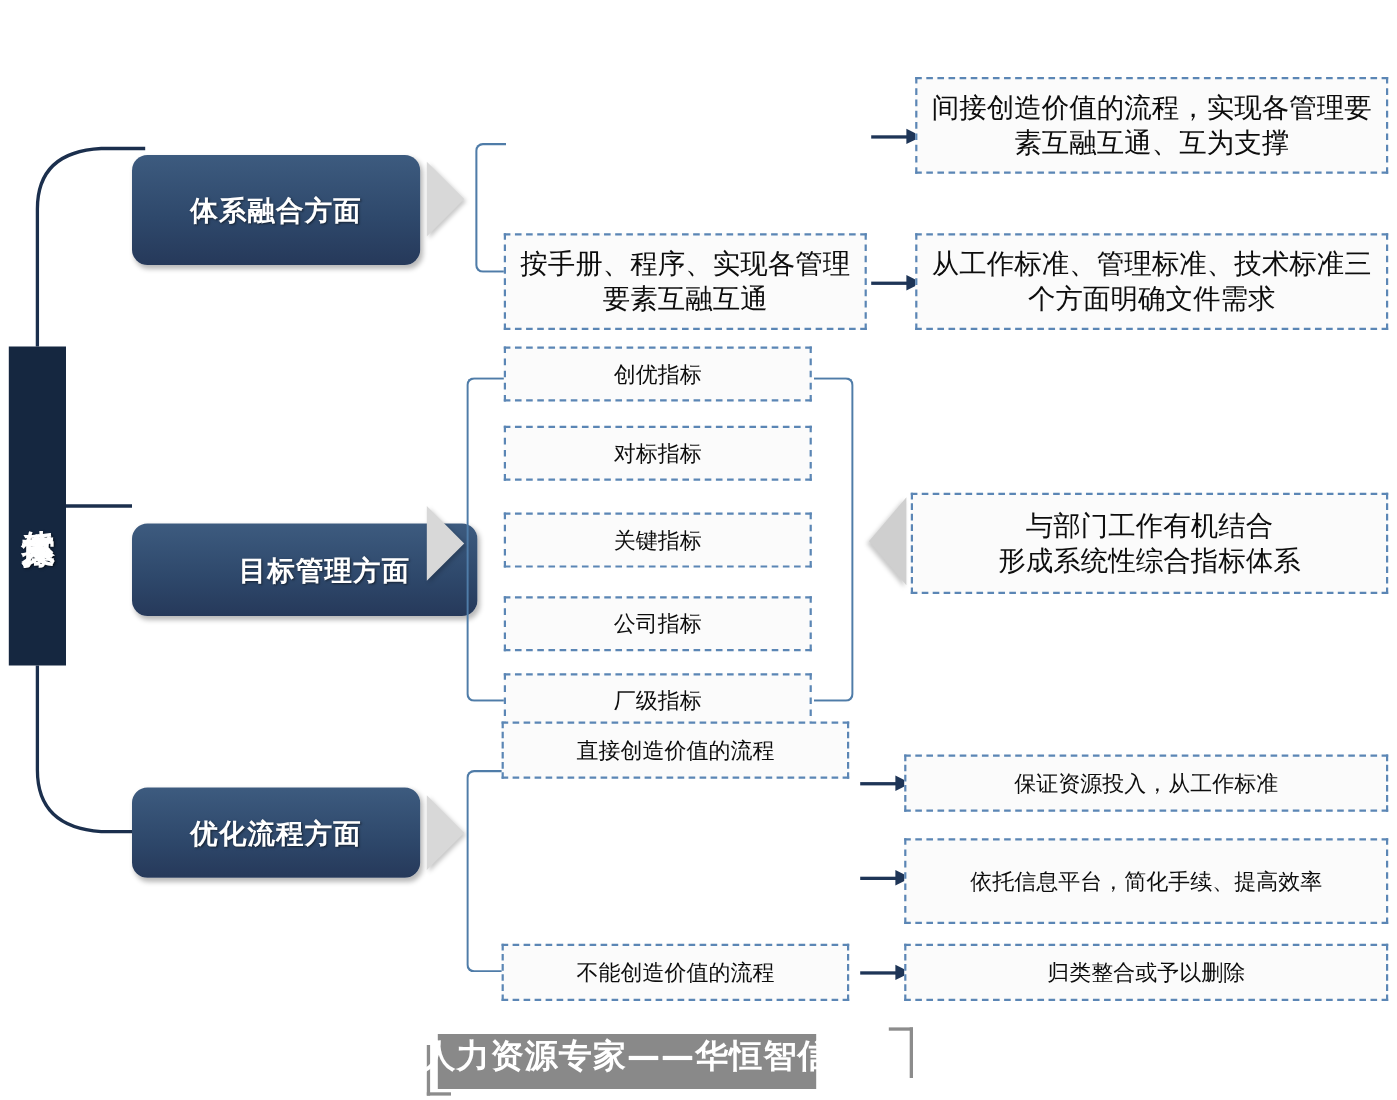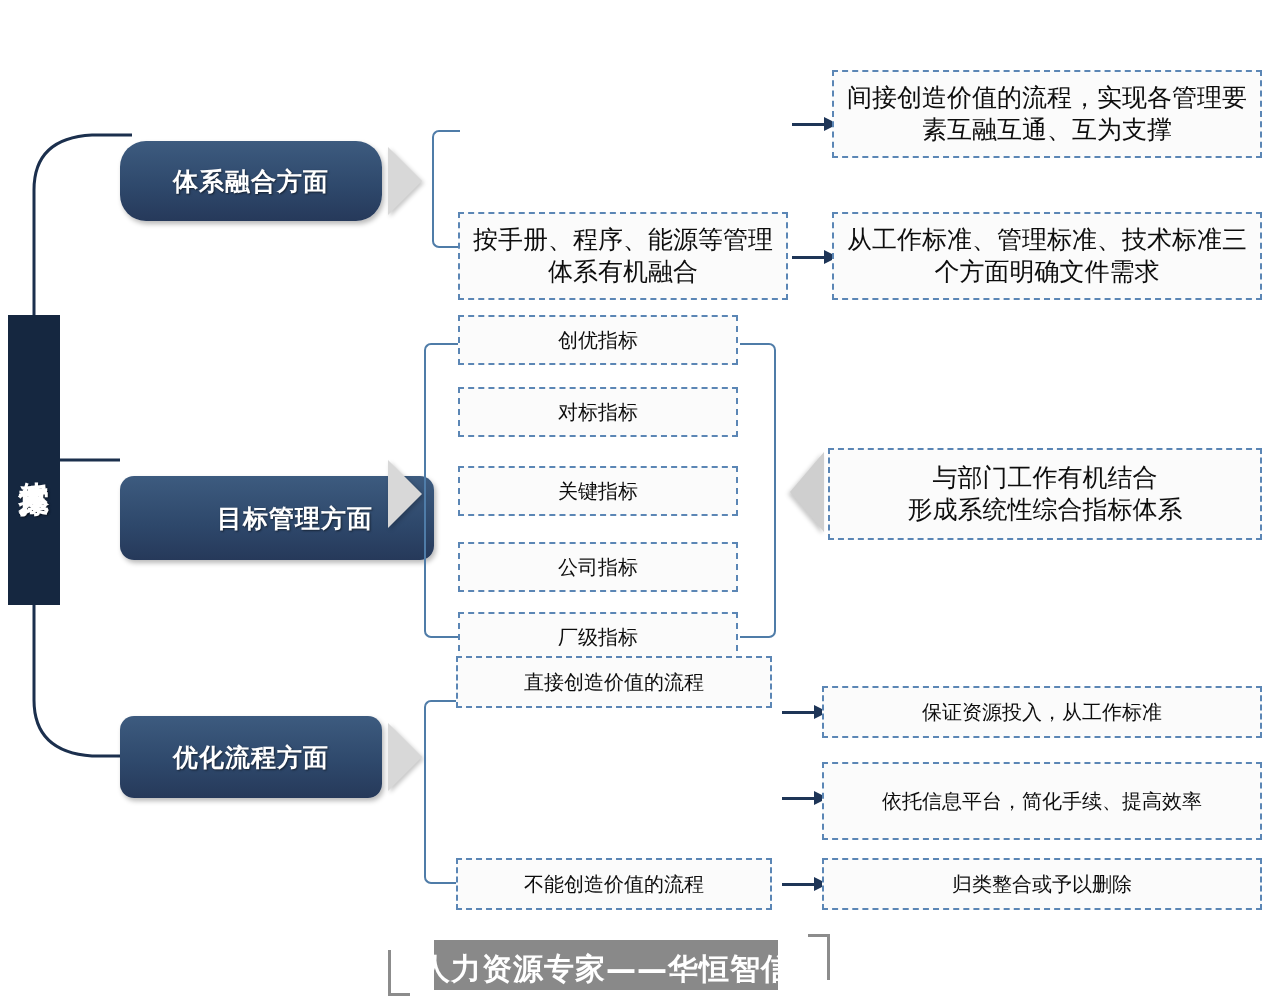--- a/index.html
+++ b/index.html
@@ -147,23 +147,22 @@
 
   
   .footer-box {
     position: absolute;
     left: 398px;
     top: 940px;
     width: 344px;
     height: 50px;
     background: #898989;
     display: flex;
-    align-items: flex-end;
-    justify-content: center;
-    margin-left: 36px;
+    align-items: flex-start;
+    justify-content: center;
   }
   .footer-box span {
     color: #ffffff;
     font-size: 30px;
     font-weight: bold;
     letter-spacing: 1px;
     white-space: nowrap;
   }
   .footer-bracket-l {
     position: absolute;
@@ -194,34 +193,34 @@
   <svg class="spine-svg" viewBox="0 0 1270 1000">
     <path d="M34 315 L34 190 Q34 138 92 135 L132 135" fill="none" stroke="#1b2f4d" stroke-width="3"></path>
     <path d="M34 460 L120 460" fill="none" stroke="#1b2f4d" stroke-width="3"></path>
     <path d="M34 605 L34 700 Q34 752 92 756 L132 756" fill="none" stroke="#1b2f4d" stroke-width="3"></path>
   </svg>
 
   <div class="spine-bar">
     <div class="spine-text">体系支撑</div>
   </div>
 
-  <div class="cat-pill" style="left:120px; top:141px; width:262px; height:80px;border-radius:26px;">
+  <div class="cat-pill" style="left:120px; top:141px; width:262px; height:100px;">
     <span>体系融合方面</span>
   </div>
   <div class="tri-right" style="left:388px; top:147px;"></div>
 
   <div class="bracket-l" style="left:432px; top:130px; width:28px; height:118px;"></div>
 
   <div class="arrow" style="left:792px; top:123px; width:44px;"></div>
   <div class="dbox" style="left:832px; top:70px; width:430px; height:88px;">
     <span>间接创造价值的流程，实现各管理要素互融互通、互为支撑</span>
   </div>
 
   <div class="dbox" style="left:458px; top:212px; width:330px; height:88px;">
-    <span>按手册、程序、能源等管理体系有机融合</span>
+    <span>按手册、程序、实现各管理要素互融互通</span>
   </div>
   <div class="arrow" style="left:792px; top:256px; width:44px;"></div>
   <div class="dbox" style="left:832px; top:212px; width:430px; height:88px;">
     <span>从工作标准、管理标准、技术标准三个方面明确文件需求</span>
   </div>
 
   <div class="cat-pill" style="left:120px; top:476px; width:278px; height:84px;padding-left:36px;">
     <span>目标管理方面</span>
   </div>
   <div class="tri-right" style="left:388px; top:460px;"></div>

